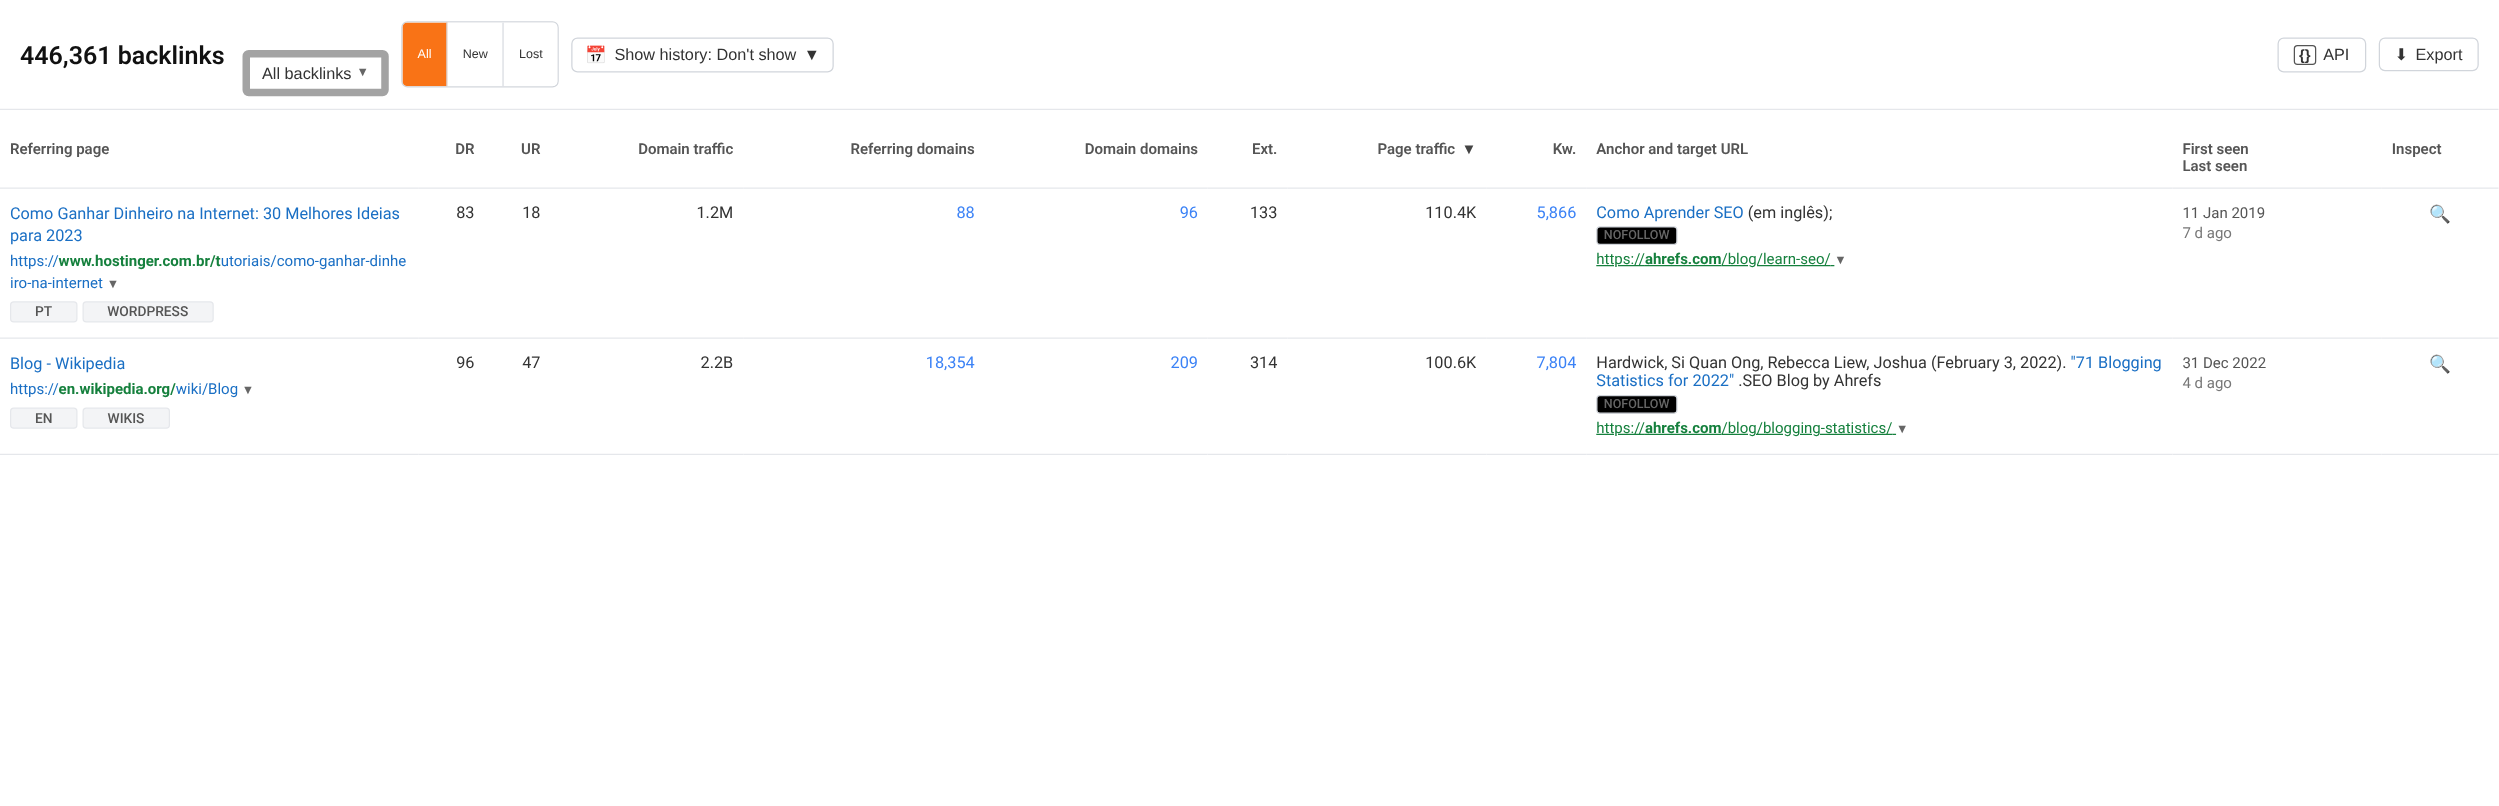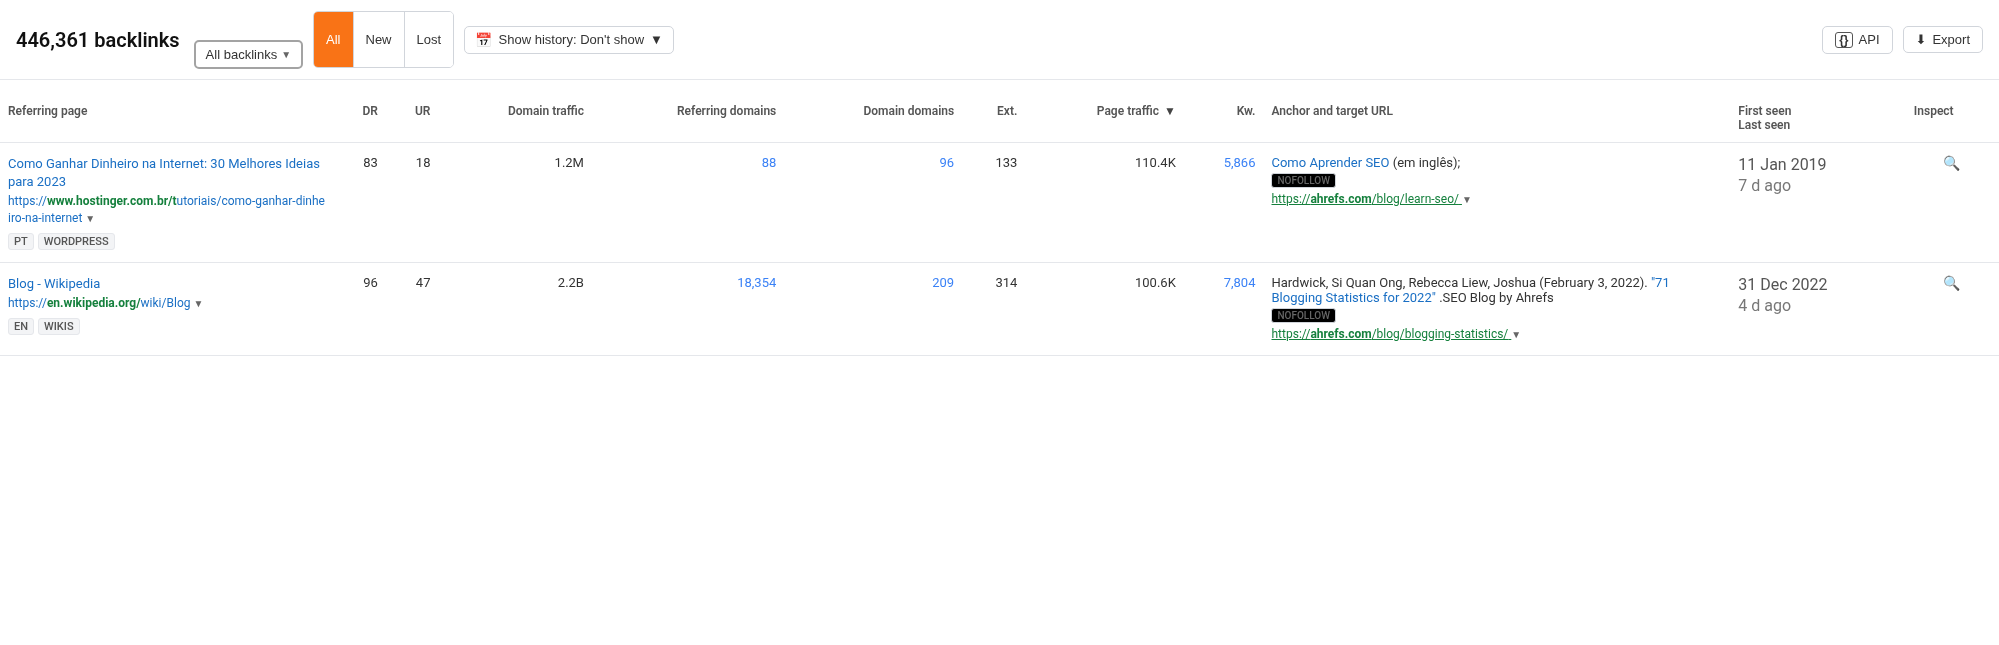--- a/index.html
+++ b/index.html
@@ -20,21 +20,21 @@
     .backlinks-count {
       font-size: 20px;
       font-weight: 600;
       color: #111;
       margin-right: 4px;
     }
     .dropdown-btn {
       display: inline-flex;
       align-items: center;
       gap: 4px;
-      border: 2px solid #a3a3a3;
+      border: 6px solid #a3a3a3;
       border-radius: 5px;
       padding: 5px 10px;
       background: #fff;
       cursor: pointer;
       font-size: 13px;
       color: #333;
       margin-top: 30px;
     }
     .dropdown-btn .chevron { font-size: 10px; color: #666; }
     .filter-group {
@@ -42,21 +42,21 @@
       border: 1px solid #d1d5db;
       border-radius: 5px;
       overflow: hidden;
     }
     .filter-btn {
       padding: 20px 12px;
       background: #fff;
       border: none;
       border-right: 1px solid #d1d5db;
       cursor: pointer;
-      font-size: 13px;
+      font-size: 10px;
       color: #333;
     }
     .filter-btn:last-child { border-right: none; }
     .filter-btn.active {
       background: #f97316;
       color: #fff;
       font-weight: 500;
     }
     .history-btn {
       display: inline-flex;
@@ -138,21 +138,21 @@
     .tags {
       display: flex;
       gap: 4px;
       margin-top: 6px;
       flex-wrap: wrap;
     }
     .tag {
       background: #f3f4f6;
       border: 1px solid #e5e7eb;
       border-radius: 3px;
-      padding: 1px 5px;
+      padding: 1px 19px;
       font-size: 11px;
       color: #555;
       font-weight: 500;
     }
     .number-cell {
       text-align: right;
       white-space: nowrap;
     }
     .link-number {
       color: #3b82f6;
@@ -179,21 +179,21 @@
     }
     .target-url {
       color: #15803d;
       font-size: 12px;
       word-break: break-all;
       line-height: 1.4;
     }
     .target-url strong { font-weight: 700; }
     .date-cell {
       white-space: nowrap;
-      font-size: 16px;
+      font-size: 12px;
       color: #555;
       min-width: 100px;
     }
     .date-first { margin-bottom: 2px; }
     .date-last { color: #777; }
     .inspect-cell {
       text-align: center;
     }
     .inspect-icon {
       color: #999;

